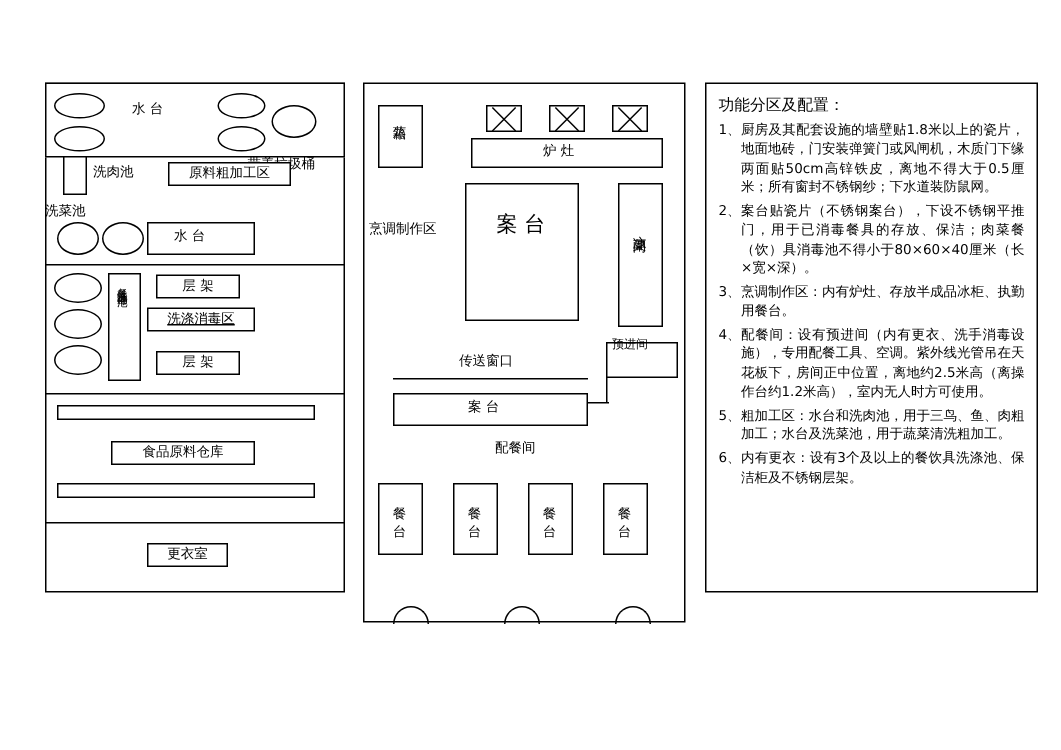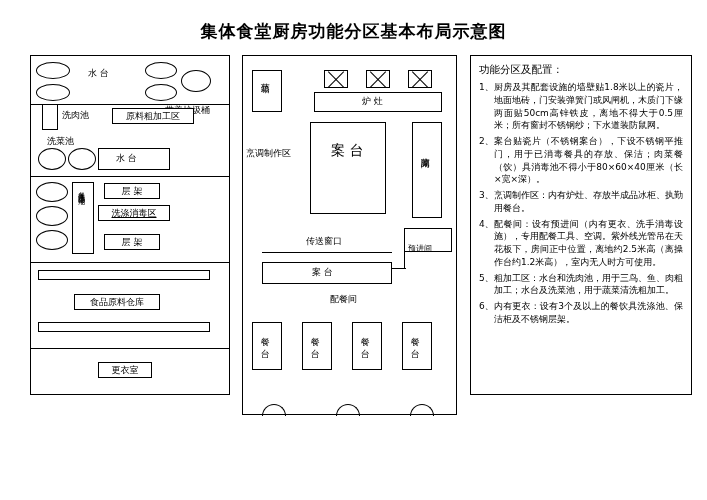--- a/index.html
+++ b/index.html
@@ -143,39 +143,38 @@
     position: absolute;
     left: 0;
     top: 0;
   }
 </style>
 </head>
 <body>
 
 <div id="page">
 
-  <div id="title">集体食堂厨房功能分区基本布局示意图</div>
 
   <div class="box" style="left:30px; top:55px; width:200px; height:340px;"></div>
 
   <div class="box" style="left:30px; top:55px; width:200px; height:50px;"></div>
   <div class="circle" style="left:36px; top:62px; width:34px; height:17px;"></div>
   <div class="circle" style="left:36px; top:84px; width:34px; height:17px;"></div>
   <div class="lbl" style="left:88px; top:68px;">水 台</div>
   <div class="circle" style="left:145px; top:62px; width:32px; height:17px;"></div>
   <div class="circle" style="left:145px; top:84px; width:32px; height:17px;"></div>
   <div class="ell" style="left:181px; top:70px; width:30px; height:22px;"></div>
   <div class="lbl" style="left:165px; top:105px;">带盖垃圾桶</div>
 
   <div class="box" style="left:42px; top:104px; width:16px; height:26px;"></div>
   <div class="lbl" style="left:62px; top:110px;">洗肉池</div>
 
   <div class="lbl box-lbl" style="left:112px; top:108px; width:82px;">原料粗加工区</div>
 
-  <div class="lbl" style="left:47px; top:136px;">洗菜池</div>
+  <div class="lbl" style="left:30px; top:136px;">洗菜池</div>
   <div class="circle" style="left:38px; top:148px; width:28px; height:22px;"></div>
   <div class="circle" style="left:68px; top:148px; width:28px; height:22px;"></div>
 
   <div class="box" style="left:98px; top:148px; width:72px; height:22px;"></div>
   <div class="lbl" style="left:116px; top:153px;">水 台</div>
 
   <div class="hline" style="left:30px; top:176px; width:200px;"></div>
 
   <div class="circle" style="left:36px; top:182px; width:32px; height:20px;"></div>
   <div class="circle" style="left:36px; top:206px; width:32px; height:20px;"></div>
@@ -183,21 +182,21 @@
   <div class="box" style="left:72px; top:182px; width:22px; height:72px;"></div>
   <div class="lbl vert" style="left:77px; top:186px; font-size:7px;">餐具洗涤消毒池</div>
 
   <div class="lbl box-lbl" style="left:104px; top:183px; width:56px;">层 架</div>
   <div class="lbl box-lbl" style="left:98px; top:205px; width:72px;text-decoration:underline;">洗涤消毒区</div>
   <div class="lbl box-lbl" style="left:104px; top:234px; width:56px;">层 架</div>
 
   <div class="hline" style="left:30px; top:262px; width:200px;"></div>
 
   <div class="box" style="left:38px; top:270px; width:172px; height:10px;"></div>
-  <div class="lbl box-lbl" style="left:74px; top:294px; width:86px;">食品原料仓库</div>
+  <div class="lbl box-lbl" style="left:74px; top:294px; width:96px;">食品原料仓库</div>
   <div class="box" style="left:38px; top:322px; width:172px; height:10px;"></div>
 
   <div class="hline" style="left:30px; top:348px; width:200px;"></div>
 
   <div class="lbl box-lbl" style="left:98px; top:362px; width:54px;">更衣室</div>
 
   <div class="box" style="left:242px; top:55px; width:215px; height:360px;"></div>
 
   <div class="box" style="left:252px; top:70px; width:30px; height:42px;"></div>
   <div class="lbl vert" style="left:260px; top:76px;">蒸箱</div>
@@ -210,21 +209,21 @@
 
   <div class="lbl" style="left:246px; top:148px;">烹调制作区</div>
 
   <div class="box" style="left:310px; top:122px; width:76px; height:92px;"></div>
   <div class="lbl" style="left:331px; top:142px; font-size:14px;">案 台</div>
 
   <div class="box" style="left:412px; top:122px; width:30px; height:96px;"></div>
   <div class="lbl vert" style="left:420px; top:150px;">凉菜间</div>
 
   <div class="box" style="left:404px; top:228px; width:48px; height:24px;"></div>
-  <div class="lbl" style="left:408px; top:244px; font-size:8px;">预进间</div>
+  <div class="lbl" style="left:408px; top:225px; font-size:8px;">预进间</div>
   <div class="vline" style="left:404px; top:252px; height:16px;"></div>
   <div class="hline" style="left:386px; top:268px; width:20px;"></div>
 
   <div class="lbl" style="left:306px; top:236px;">传送窗口</div>
   <div class="hline" style="left:262px; top:252px; width:130px;"></div>
 
   <div class="box" style="left:262px; top:262px; width:130px; height:22px;"></div>
   <div class="lbl" style="left:312px; top:267px;">案 台</div>
 
   <div class="lbl" style="left:330px; top:294px;text-align:center;">配餐间</div>

